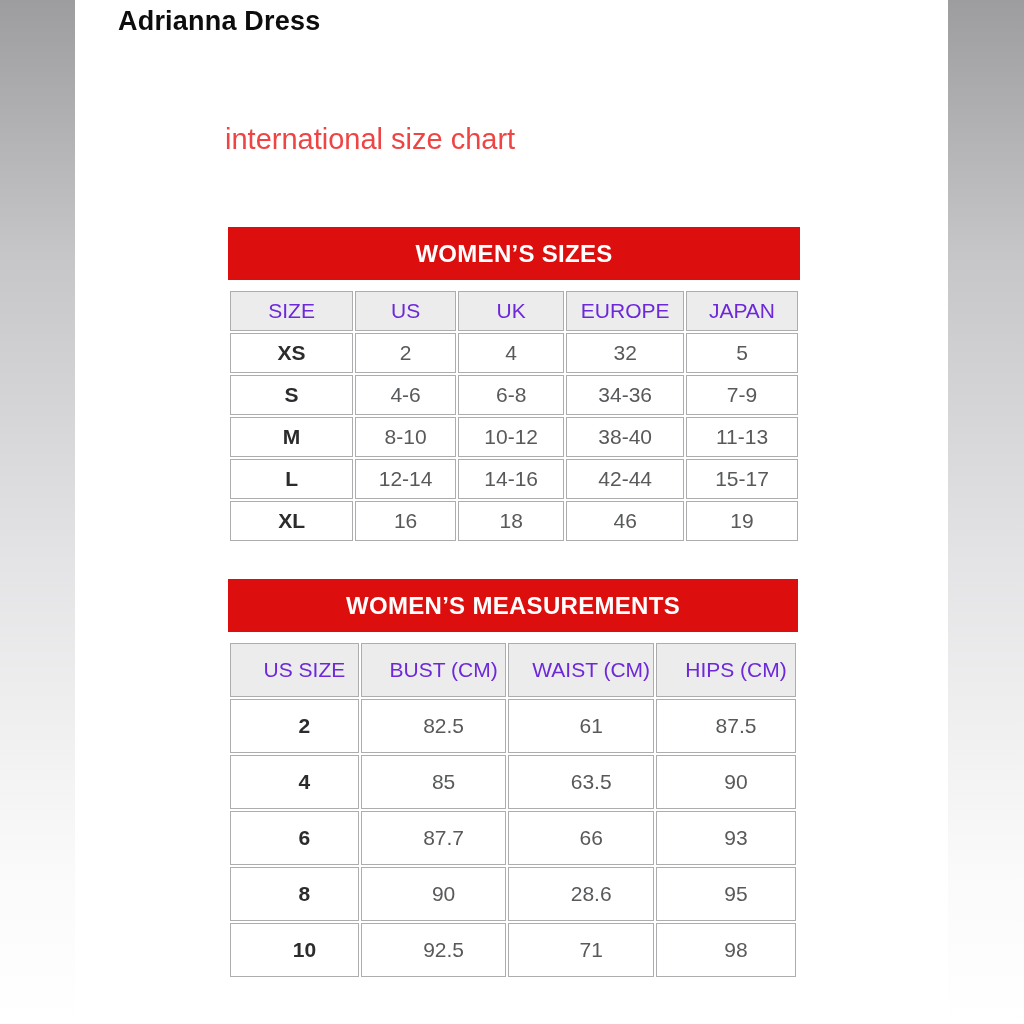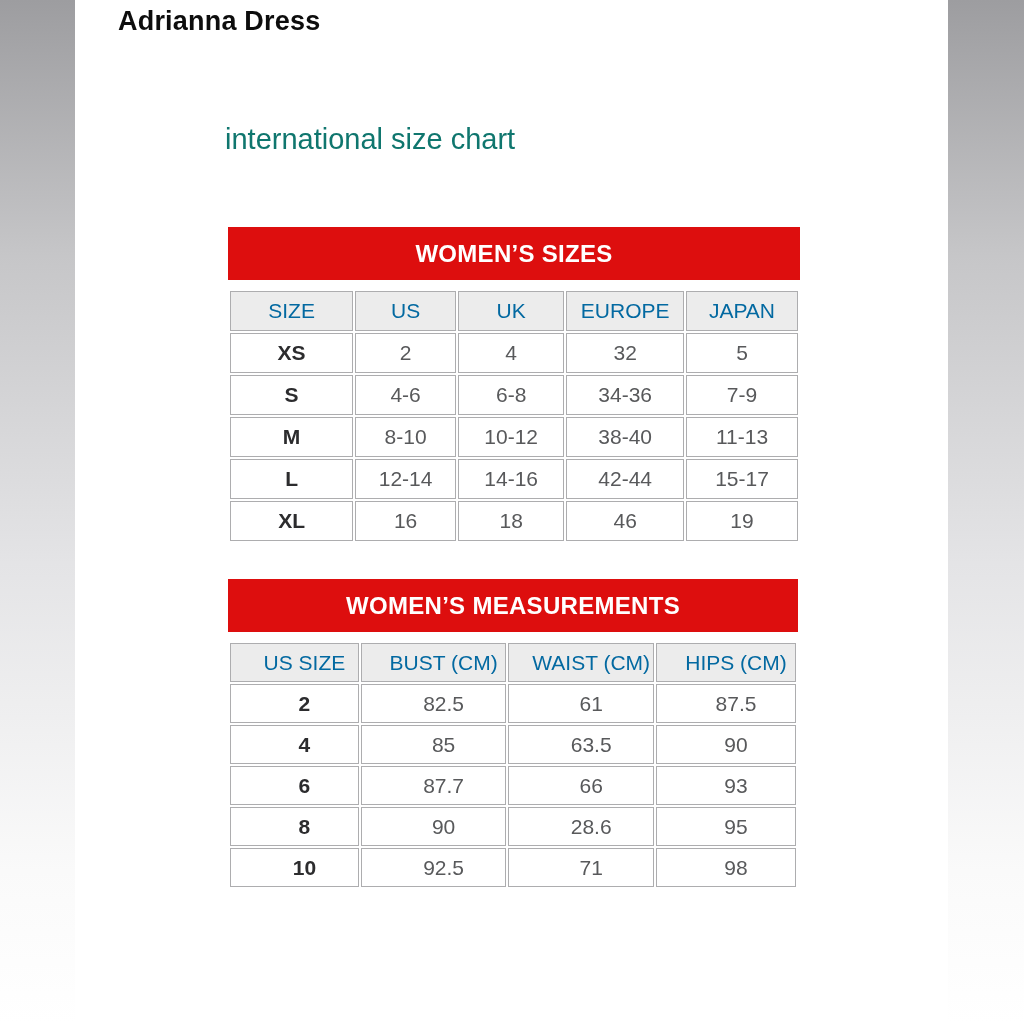--- a/index.html
+++ b/index.html
@@ -17,21 +17,21 @@
   .side-strip.left  { left: 0;  width: 75px; }
   .side-strip.right { right: 0; width: 76px; }
 
   .page-title {
     position: absolute; left: 118px; top: 6px;
     font-size: 27px; font-weight: bold; color: #0d0d0d;
     letter-spacing: 0.2px;
   }
   .subtitle {
     position: absolute; left: 225px; top: 123px;
-    font-size: 29px; font-weight: normal; color: #0f766e;
+    font-size: 29px; font-weight: normal; color: #ef4444;
   }
 
   .table-block { position: absolute; left: 228px; }
   .table-block.sizes        { top: 227px; width: 572px; }
   .table-block.measurements { top: 579px; width: 570px; }
 
   .banner {
     width: 100%; height: 53px;
     background: #dd0e0e;
     display: flex; align-items: center; justify-content: center;
@@ -47,24 +47,24 @@
     border-collapse: separate;
     border-spacing: 2px;
   }
   th, td {
     border: 1px solid #adadaf;
     height: 40px;
     text-align: center;
     vertical-align: middle;
     font-size: 21px;
   }
-  .measurements th, .measurements td { height: 39px; padding-left: 20px; }
+  .measurements th, .measurements td { height: 54px; padding-left: 20px; }
   th {
     background: #ececec;
-    color: #0369a1;
+    color: #6d28d9;
     font-weight: normal;
   }
   td { background: #ffffff; color: #58595b; }
   td.first-col { font-weight: bold; color: #2c2c2e; }
 </style>
 </head>
 <body>
 
 <div class="side-strip left"></div>
 <div class="side-strip right"></div>

